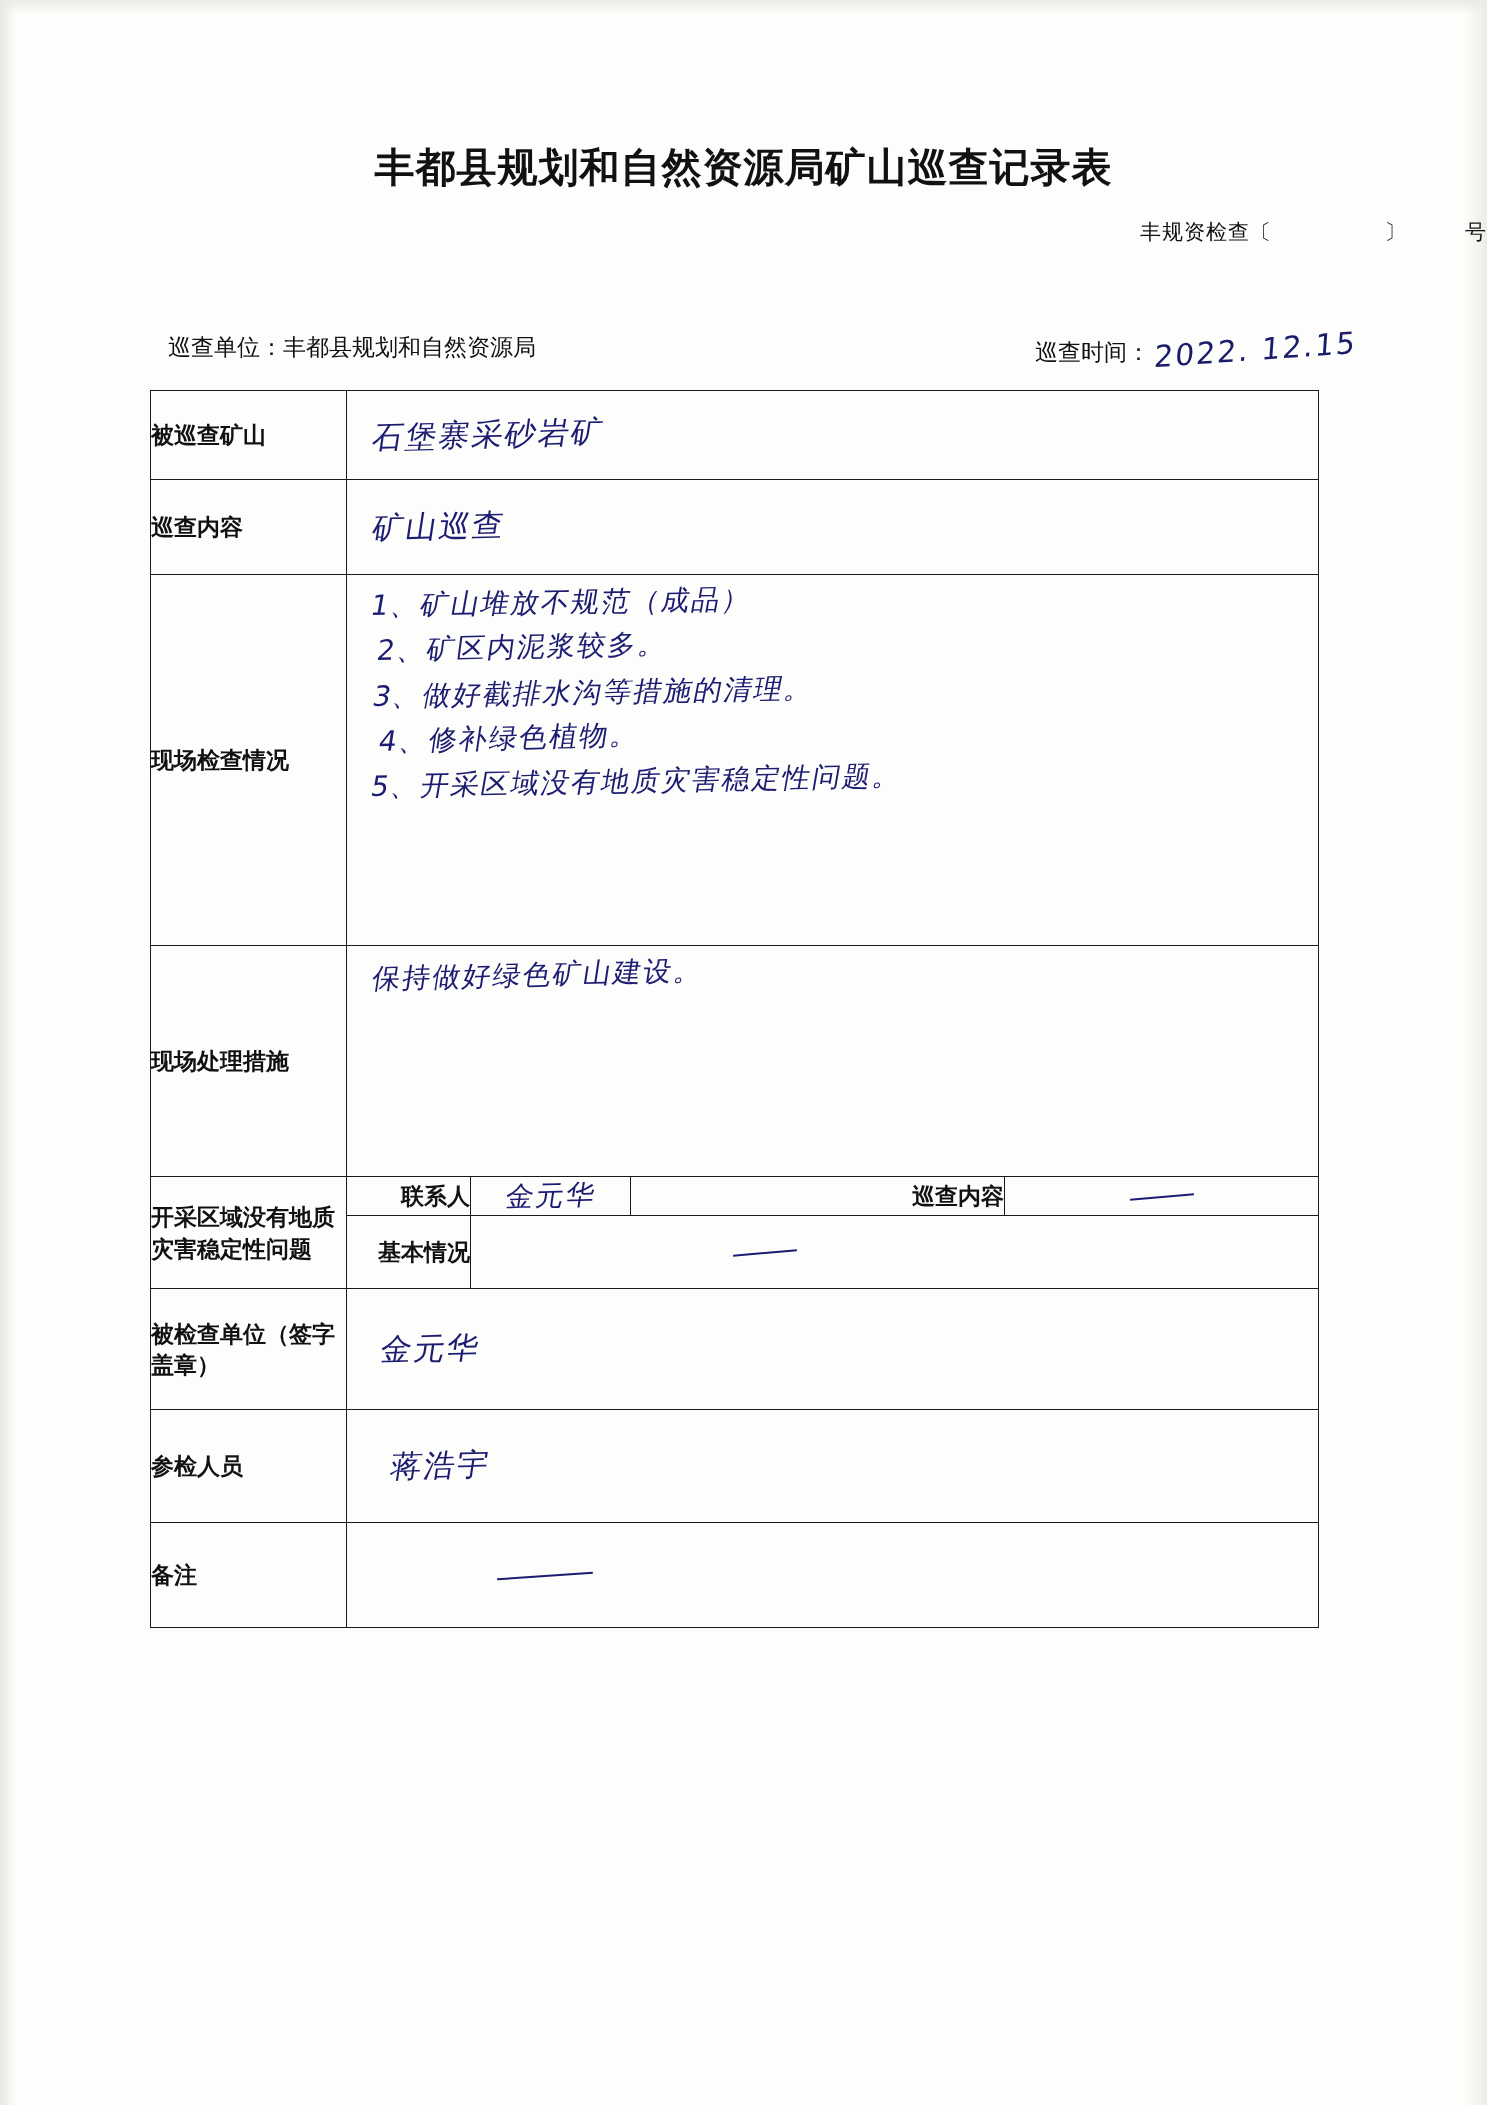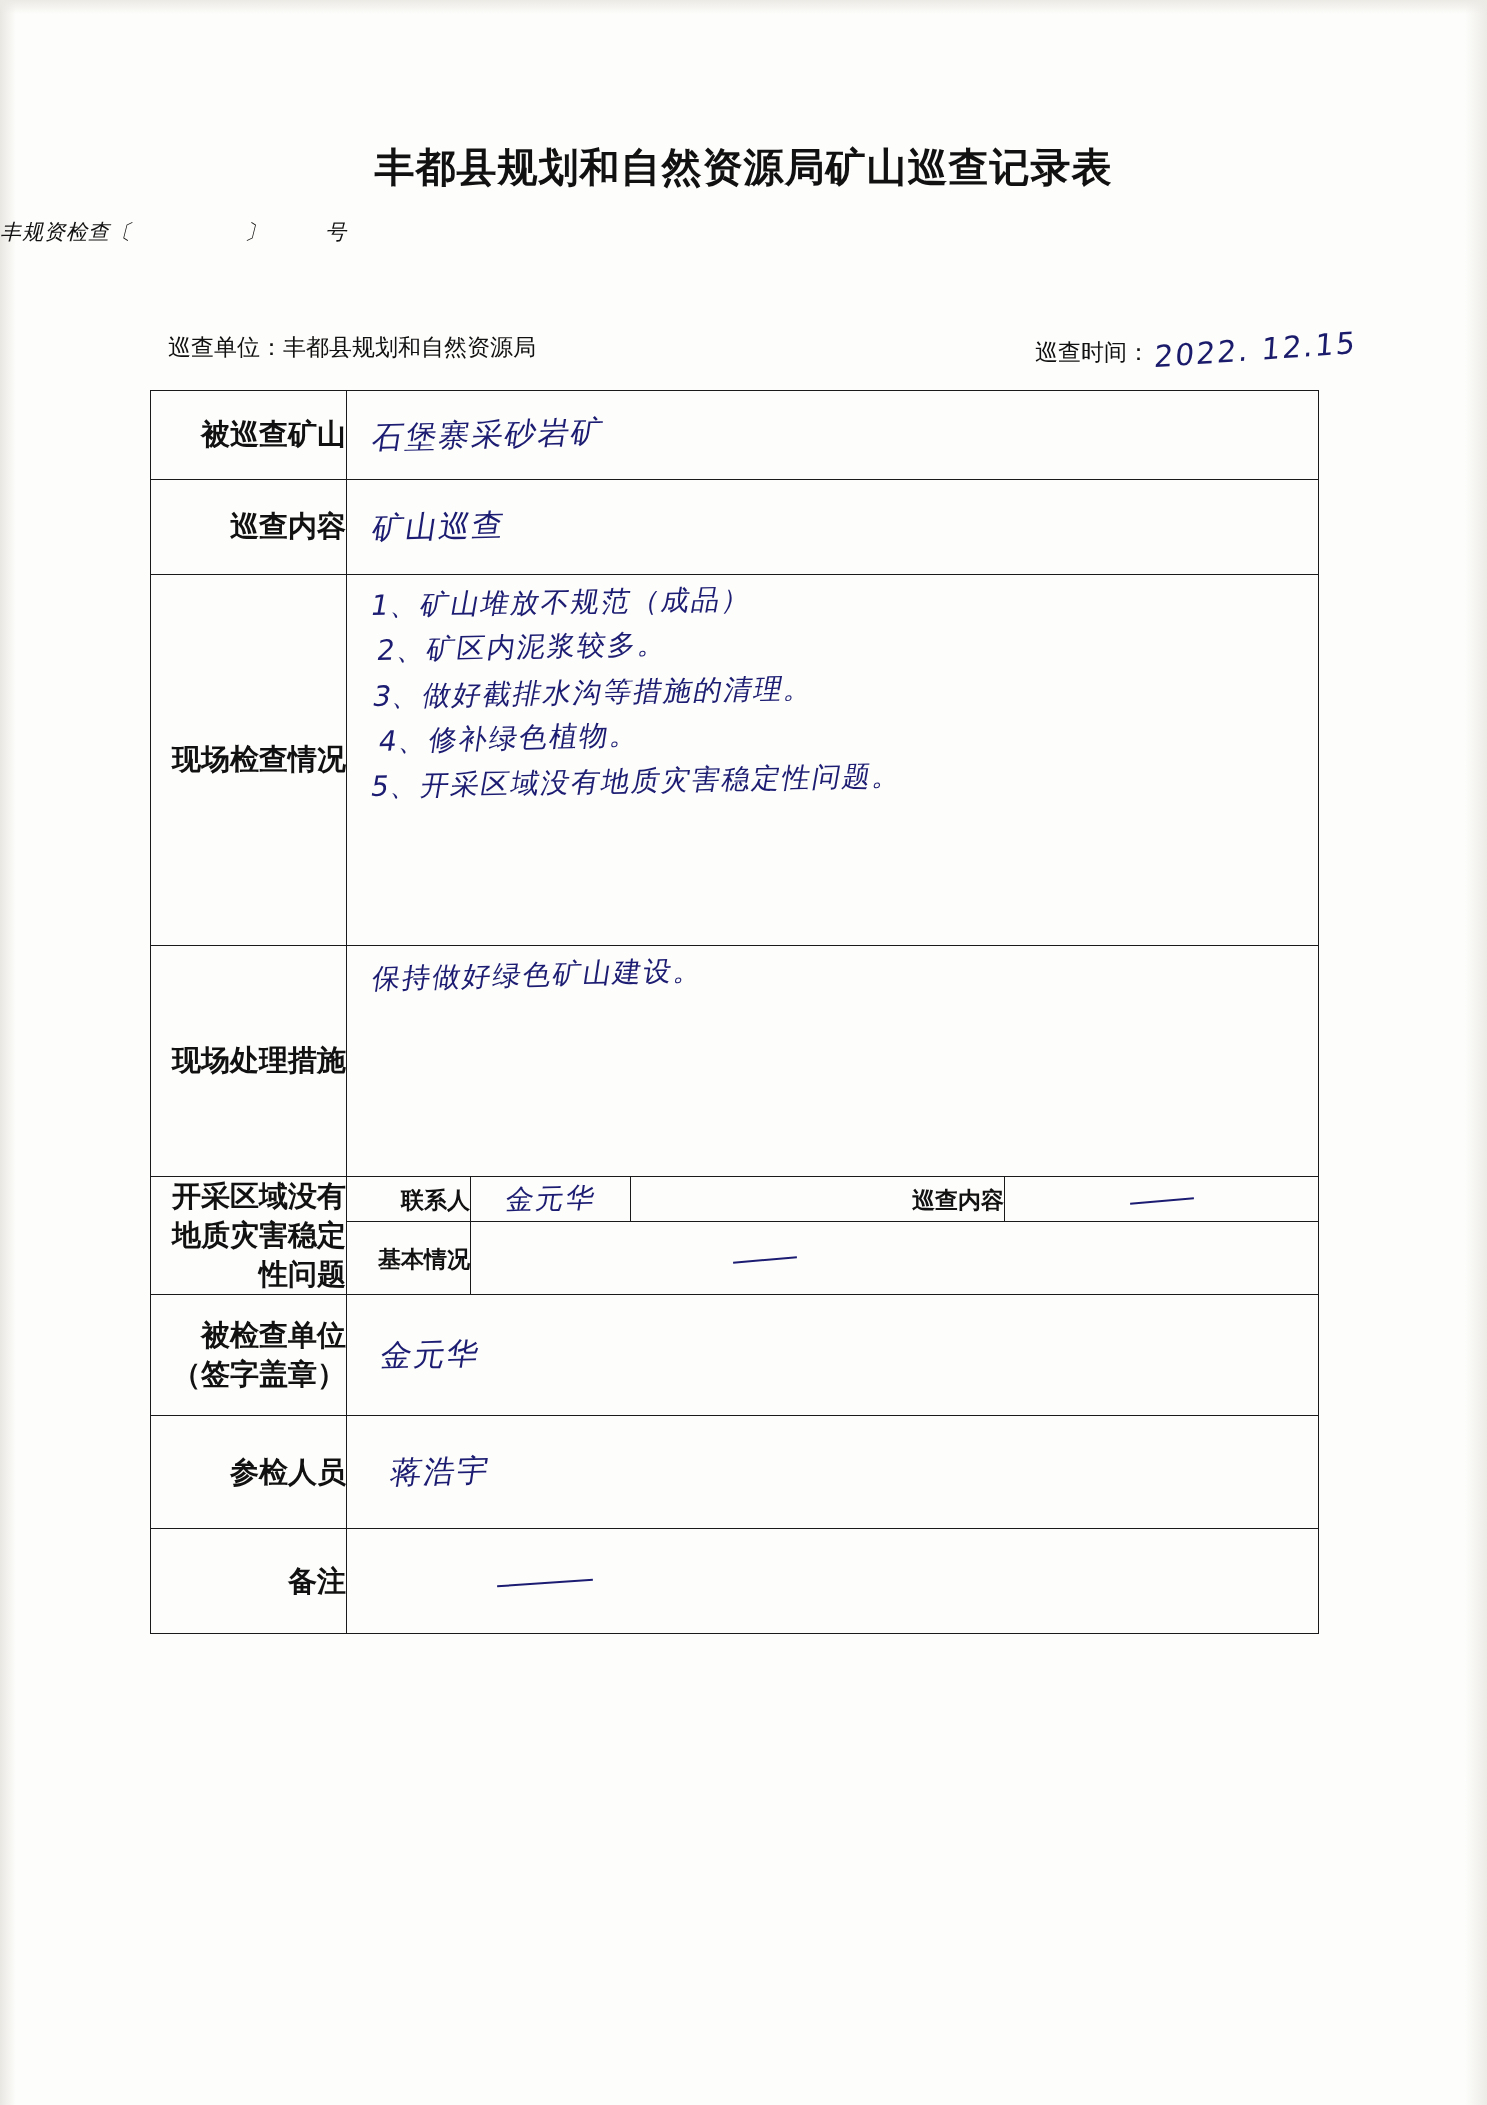--- a/index.html
+++ b/index.html
@@ -52,24 +52,23 @@
     font-size: 40px;
     font-weight: bold;
     letter-spacing: 1px;
     font-family: "DejaVu Serif", "Liberation Serif", serif;
   }
   .doc-subtitle {
     position: absolute;
     top: 218px;
     left: 0;
     width: 100%;
-    text-align: left;
+    text-align: right;
     font-size: 21px;
     letter-spacing: 1px;
-    font-style: italic;
   }
   .doc-subtitle .gap {
     display: inline-block;
     width: 100px;
   }
   .doc-subtitle .gap2 {
     display: inline-block;
     width: 46px;
   }
 
@@ -109,22 +108,22 @@
     width: 1168px;
     border-collapse: collapse;
     table-layout: fixed;
   }
   table.form td {
     border: 1.6px solid #1a1a1a;
     padding: 0;
     vertical-align: middle;
   }
   .lbl {
-    text-align: right;
-    font-size: 29px;
+    text-align: left;
+    font-size: 23px;
     line-height: 1.35;
     font-family: "DejaVu Serif", "Liberation Serif", serif;
     font-weight: bold;
     padding: 6px 4px;
   }
   .lbl-plain {
     text-align: right;
     font-size: 23px;
     line-height: 1.35;
     font-family: "DejaVu Serif", "Liberation Serif", serif;

